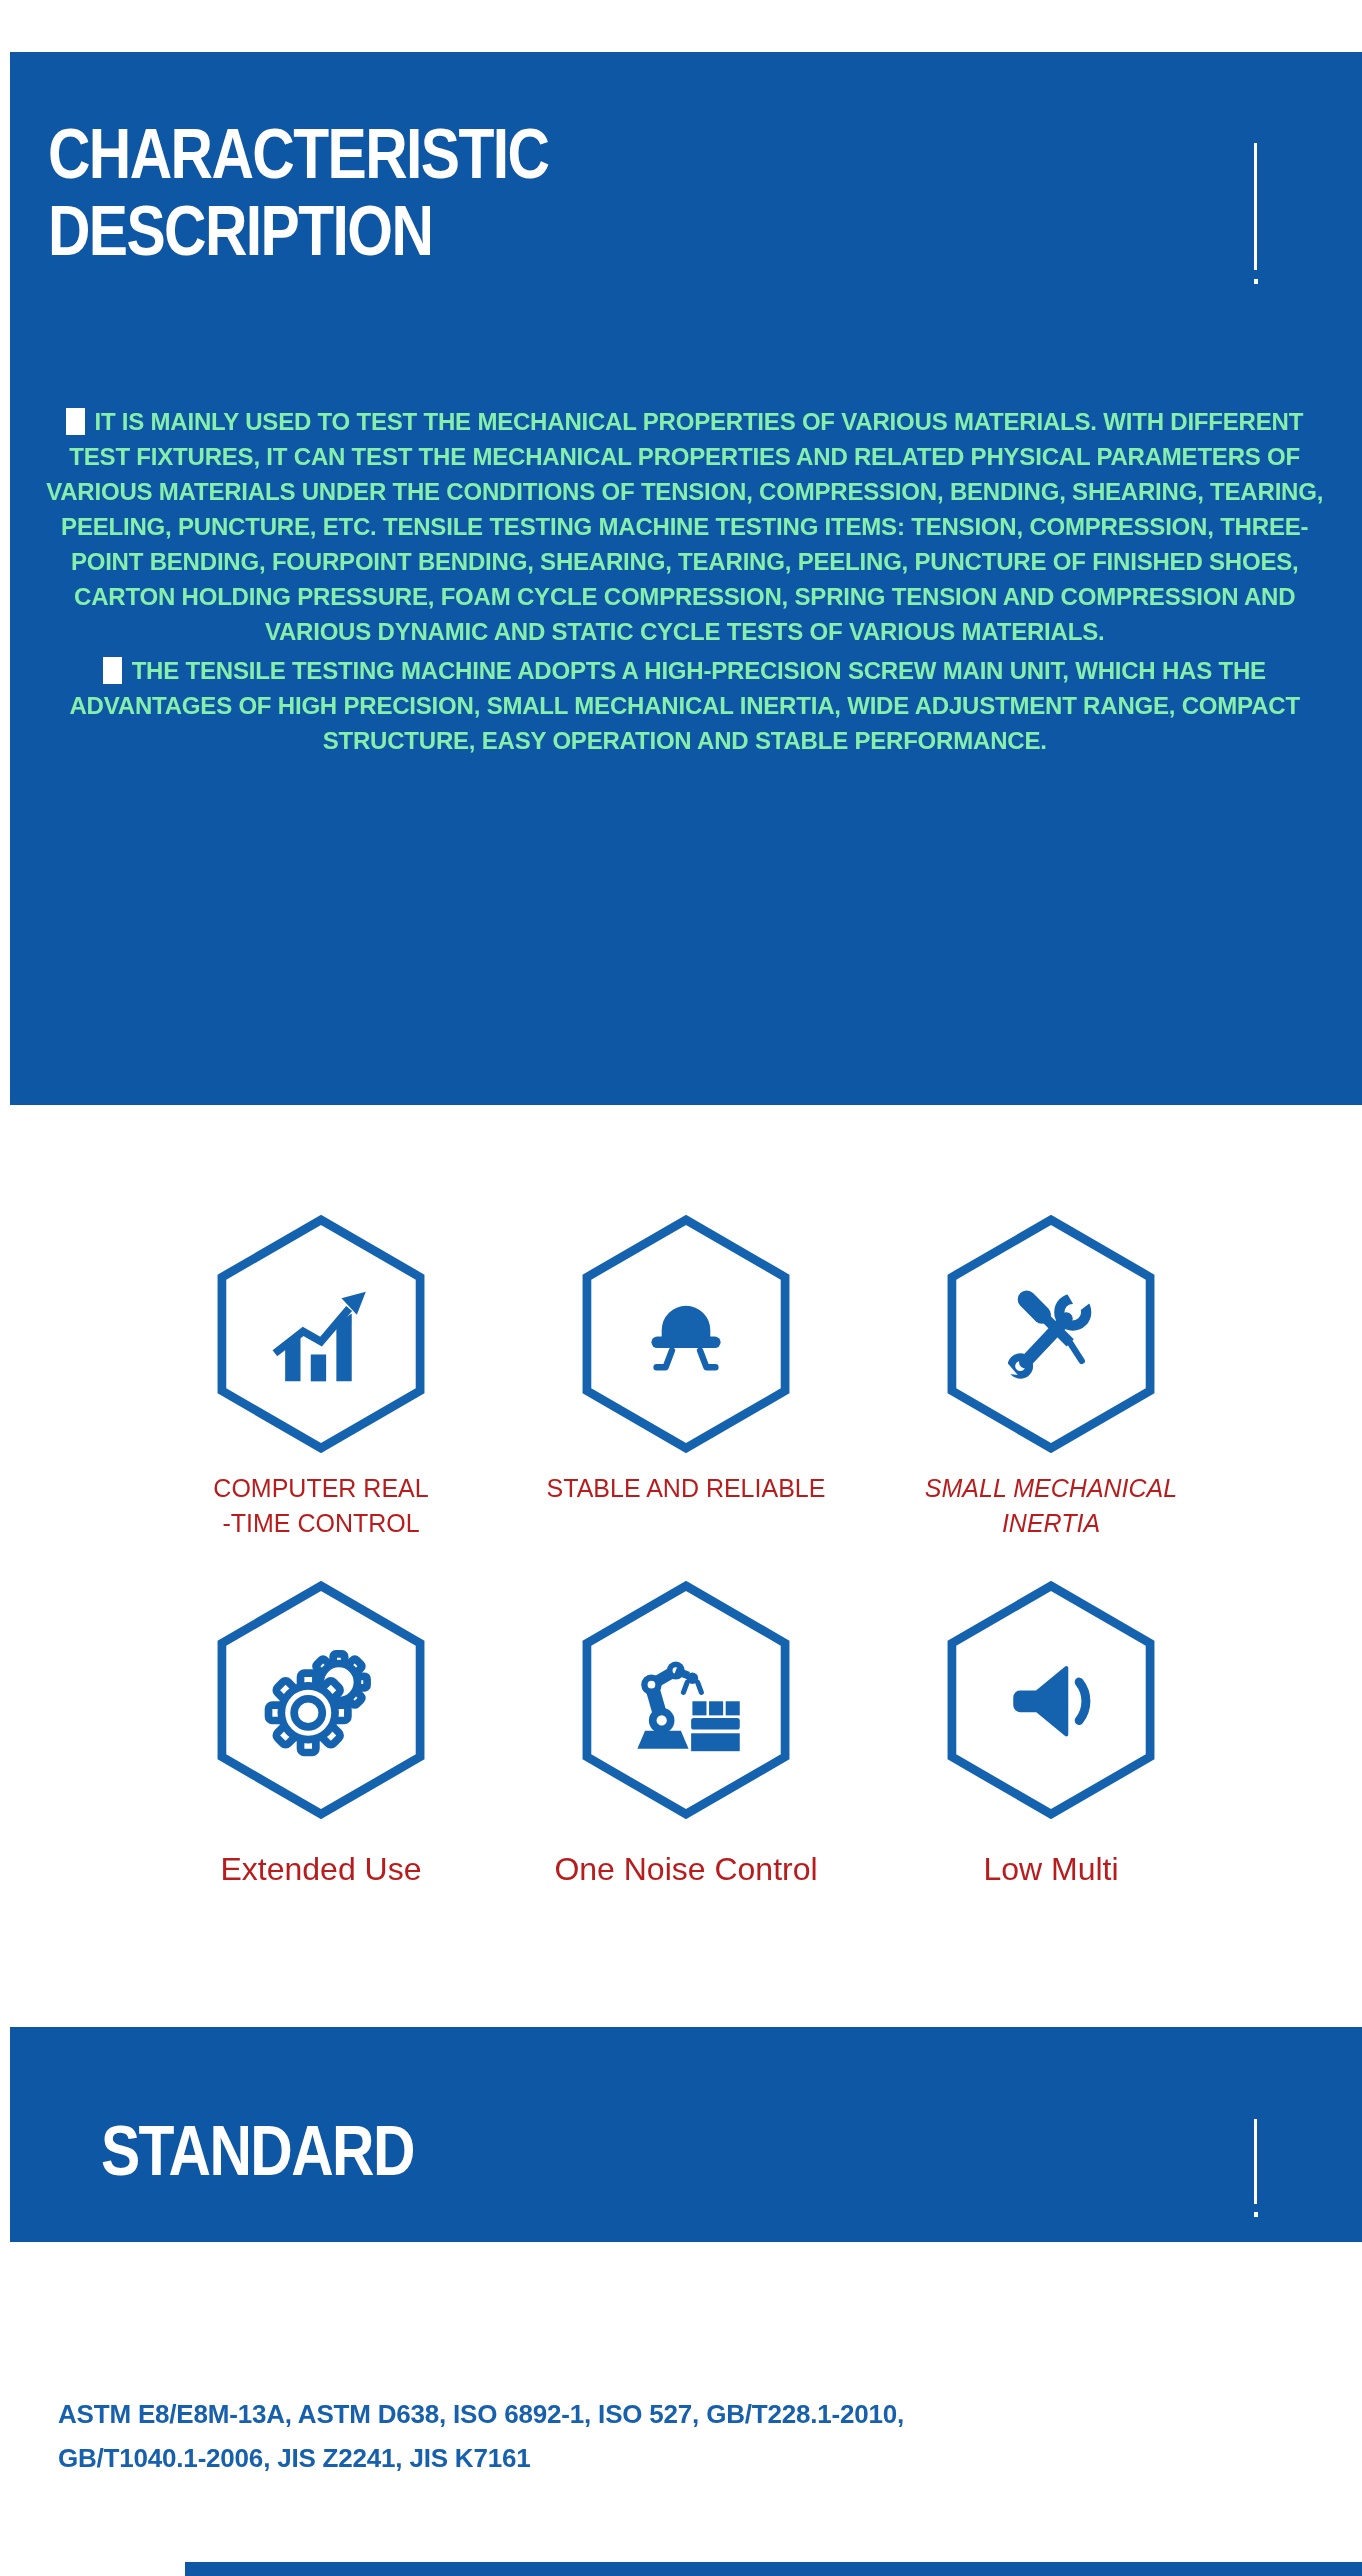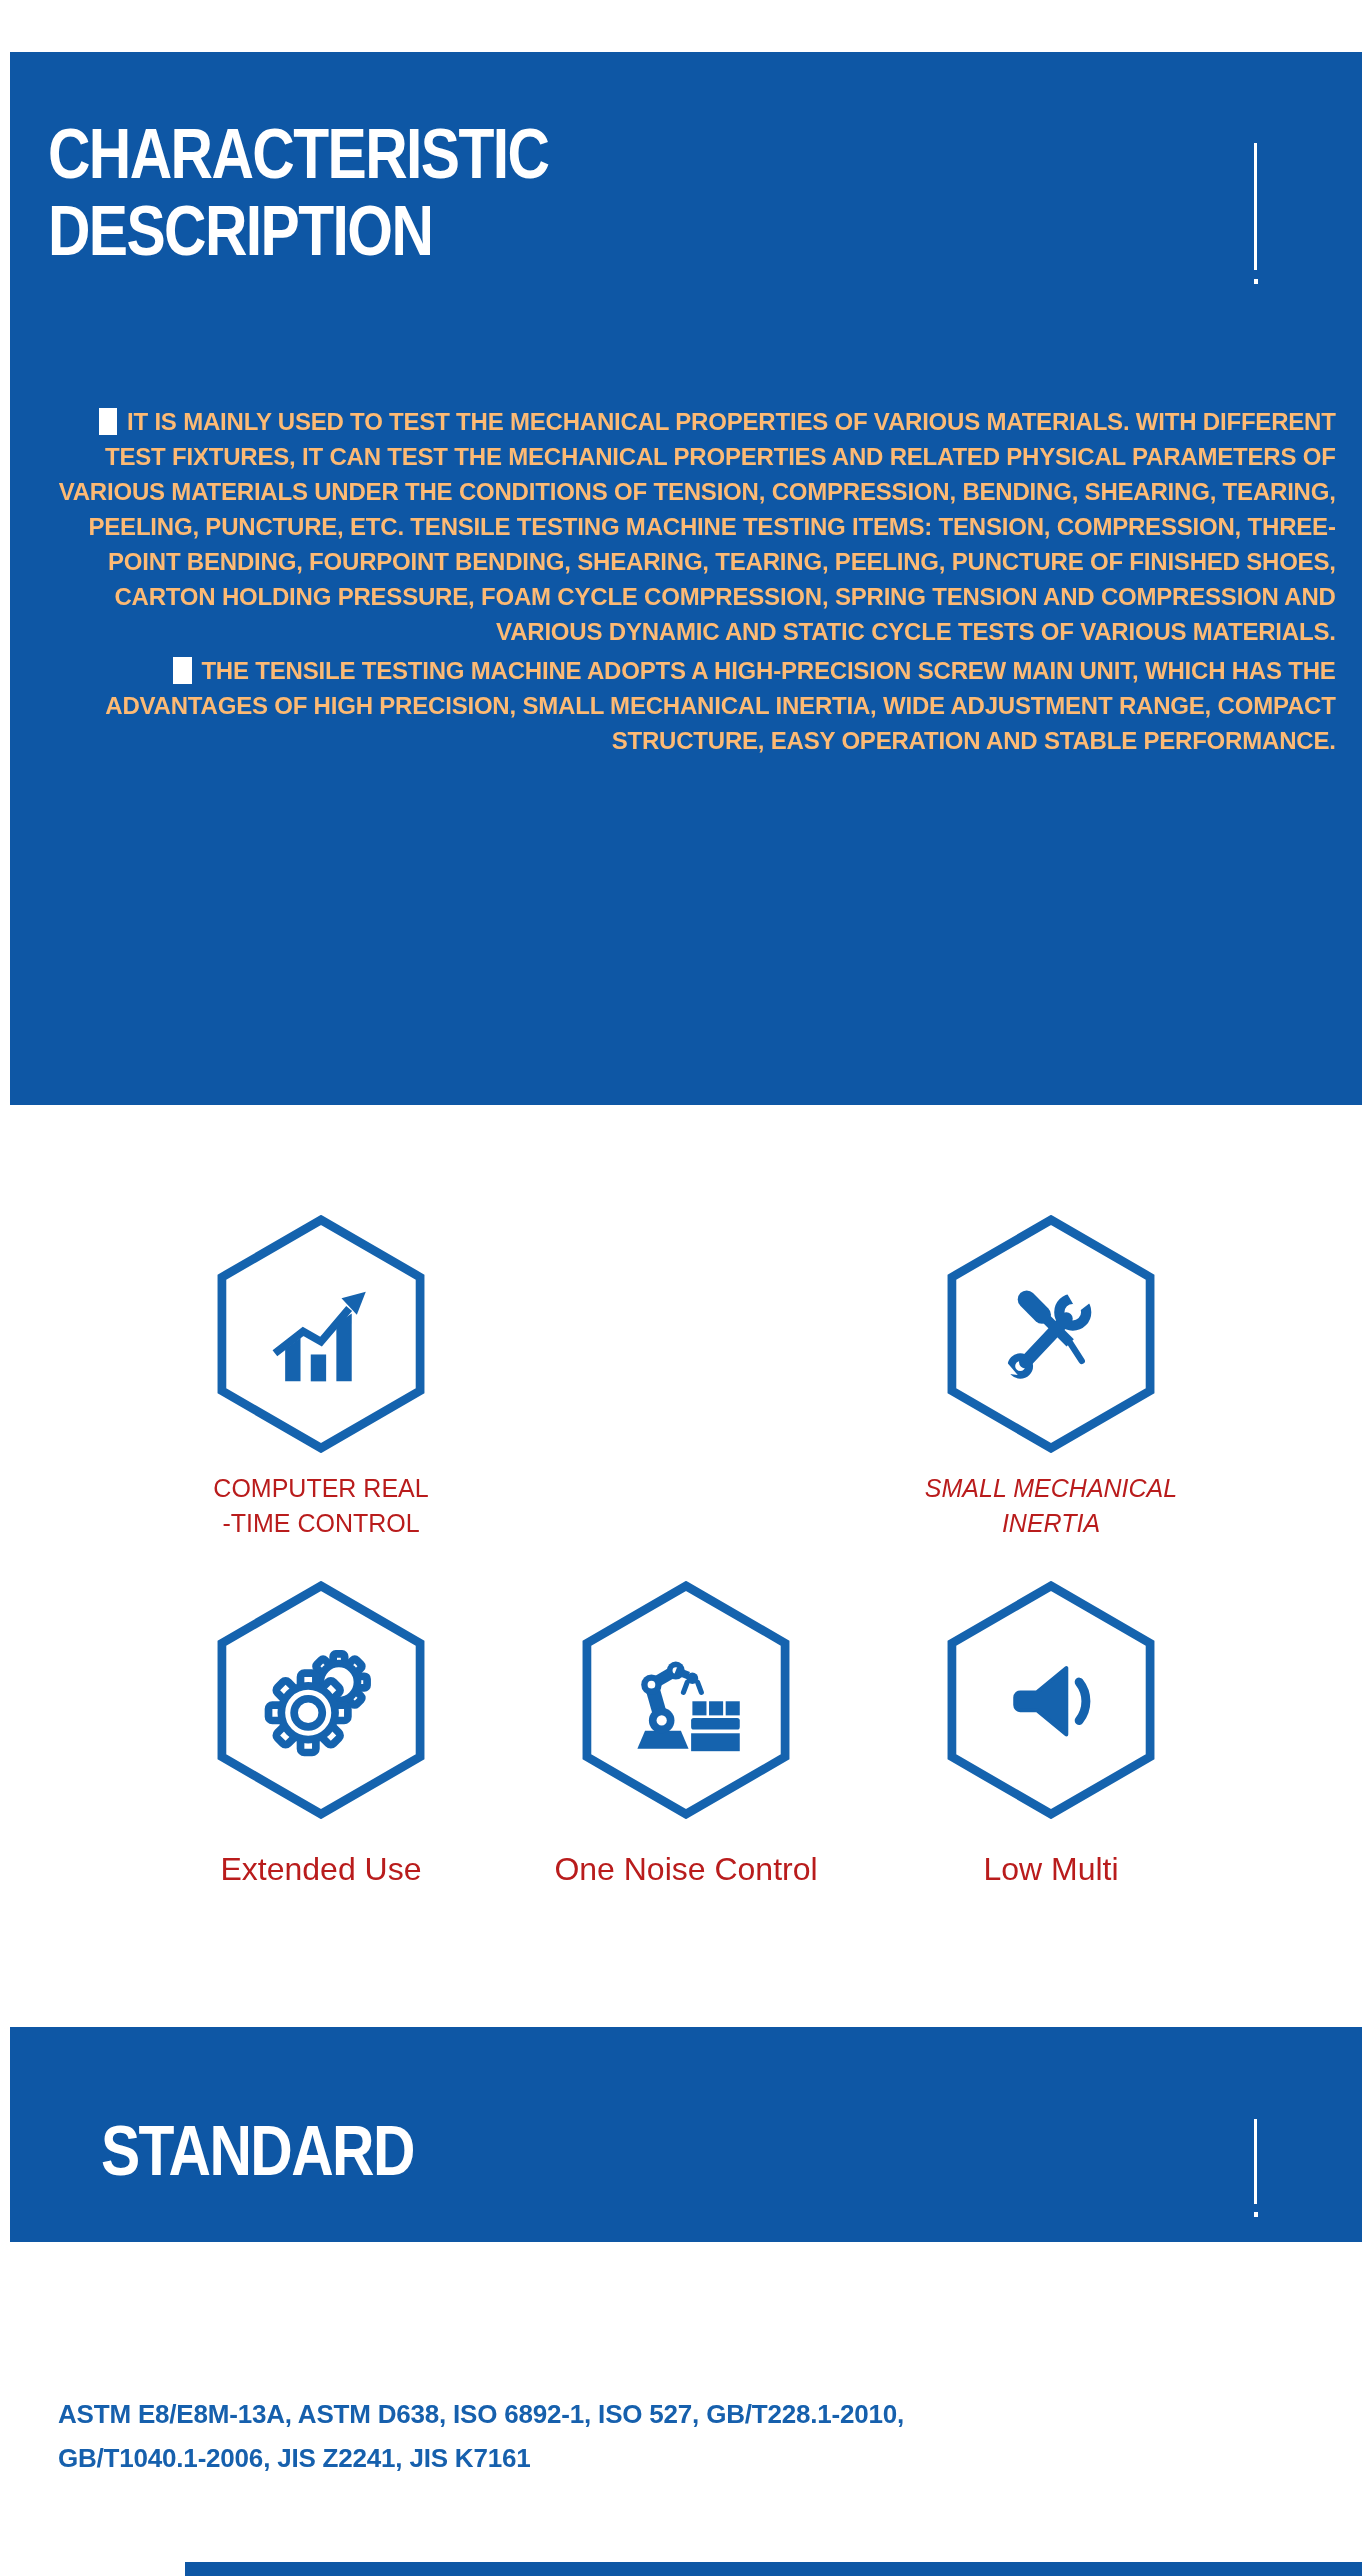--- a/index.html
+++ b/index.html
@@ -22,22 +22,22 @@
 
   .deco-line{position:absolute;width:2.9px;background:#ffffff;}
   .deco-line.d1{left:1244px;top:91px;height:127px;}
   .deco-line.d2{left:1244px;top:92px;height:85px;}
   .deco-dot{position:absolute;width:3.9px;height:4.9px;background:#ffffff;}
   .deco-dot.d1{left:1244px;top:227px;}
   .deco-dot.d2{left:1244px;top:185px;}
 
   .para{
     position:absolute;left:24px;width:1302px;margin:0;
-    color:#fdba74;font-size:24px;font-weight:700;line-height:35px;
-    letter-spacing:-0.2px;text-align:right;
+    color:#86efac;font-size:24px;font-weight:700;line-height:35px;
+    letter-spacing:-0.2px;text-align:center;
   }
   .para.p1{top:352px;}
   .para.p2{top:601px;}
   .bullet{
     display:inline-block;width:18.5px;height:27px;background:#ffffff;
     margin-right:9.7px;vertical-align:-4.9px;
   }
 
   .feature{position:absolute;width:350px;text-align:center;}
   .hex-wrap{position:relative;width:210px;height:238px;margin:0 auto;}
@@ -87,20 +87,34 @@
         <rect x="42" y="66" width="12" height="21" fill="#1563ae"></rect>
         <polygon points="62,42 74,34 74,87 62,87" fill="#1563ae"></polygon>
         <polyline points="14,65 36,48 50,56 72,30" fill="none" stroke="#1563ae" stroke-width="6"></polyline>
         <polygon points="66,22 85,17 78,35" fill="#1563ae"></polygon>
       </svg>
     </div>
     <div class="flabel row1">COMPUTER REAL
 -TIME CONTROL</div>
   </div>
 
+  <div class="feature" style="left:511px;top:1215px;">
+    <div class="hex-wrap">
+      <svg class="hex" width="210" height="238" viewBox="0 0 216 245">
+        <polygon points="108,5 210,64 210,181 108,240 6,181 6,64" fill="#ffffff" stroke="#1563ae" stroke-width="9"></polygon>
+      </svg>
+      <svg class="glyph" viewBox="0 0 100 100">
+        <path d="M31,47 a19,19 0 0 1 38,0 v7 H31 z" fill="#1563ae"></path>
+        <rect x="23" y="52" width="54" height="9" rx="4.5" fill="#1563ae"></rect>
+        <path d="M39,63 L34,76 h-7" fill="none" stroke="#1563ae" stroke-width="5" stroke-linecap="round" stroke-linejoin="round"></path>
+        <path d="M61,63 L66,76 h7" fill="none" stroke="#1563ae" stroke-width="5" stroke-linecap="round" stroke-linejoin="round"></path>
+      </svg>
+    </div>
+    <div class="flabel row1">STABLE AND RELIABLE</div>
+  </div>
 
   <div class="feature" style="left:876px;top:1215px;font-style:italic;">
     <div class="hex-wrap">
       <svg class="hex" width="210" height="238" viewBox="0 0 216 245">
         <polygon points="108,5 210,64 210,181 108,240 6,181 6,64" fill="#ffffff" stroke="#1563ae" stroke-width="9"></polygon>
       </svg>
       <svg class="glyph" viewBox="0 0 100 100">
         <circle cx="67" cy="33" r="10.5" fill="none" stroke="#1563ae" stroke-width="8"></circle>
         <polygon points="60,14 88,20 71,33" fill="#ffffff"></polygon>
         <line x1="30" y1="72" x2="62" y2="38" stroke="#1563ae" stroke-width="10" stroke-linecap="round"></line>

